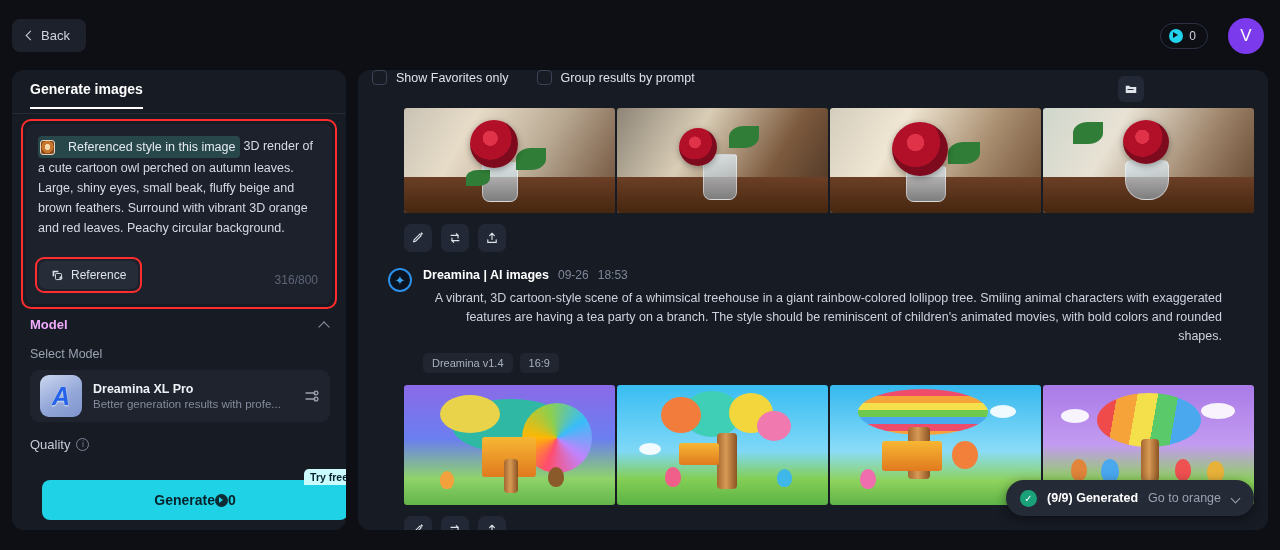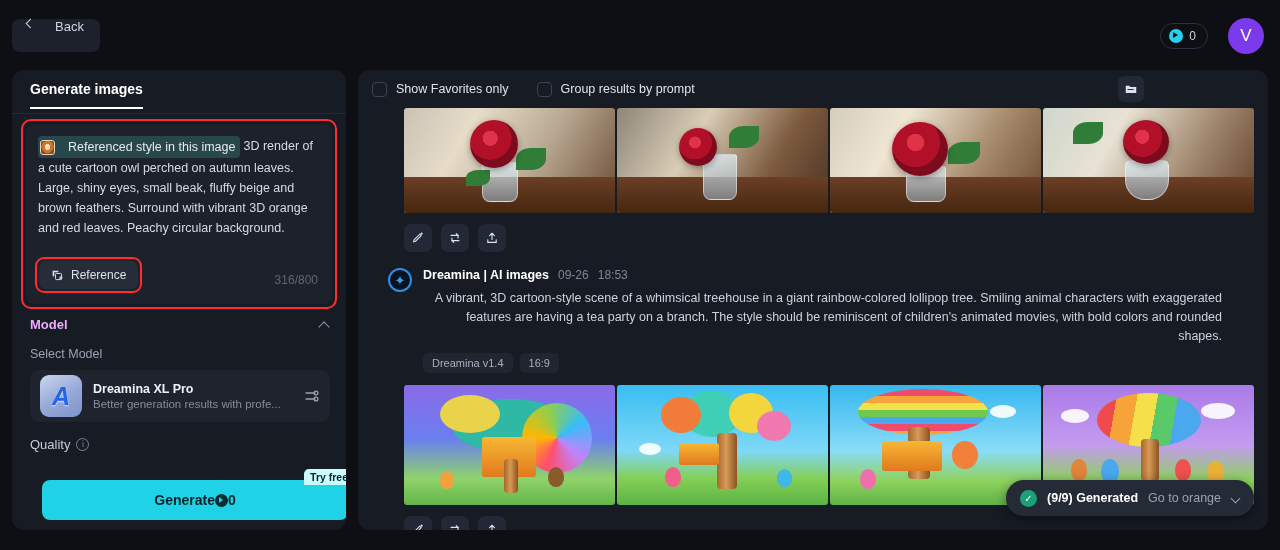--- a/index.html
+++ b/index.html
@@ -12,21 +12,21 @@
   }
   .app { position: relative; width: 1280px; height: 550px; }
 
   
   .topbar {
     position: absolute; top: 0; left: 0; width: 1280px; height: 70px;
   }
   .back-btn {
     position: absolute; left: 12px; top: 19px;
     height: 33px; padding: 0 16px 0 12px;
-    display: flex; align-items: flex-start; gap: 21px;
+    display: flex; align-items: center; gap: 7px;
     background: #1c212b; border-radius: 8px;
     font-size: 13px; color: #cfd4df; cursor: pointer;
   }
   .chev-left { width: 10px; height: 10px; position: relative; }
   .chev-left::before {
     content:""; position:absolute; left:3px; top:1px;
     width: 6px; height: 6px; border-left: 1.6px solid #cfd4df; border-bottom: 1.6px solid #cfd4df;
     transform: rotate(45deg);
   }
   .credits {
@@ -181,21 +181,21 @@
 
   
   .right-panel {
     position: absolute; left: 358px; top: 70px;
     width: 910px; height: 460px;
     background: #171b24; border-radius: 12px;
     overflow: hidden;
   }
   .filter-bar {
     position: absolute; left: 0; top: 0; width: 798px; height: 38px;
-    display: flex; align-items: center; padding: 0 14px;
+    display: flex; align-items: flex-start; padding: 0 14px;
   }
   .check-item { display: flex; align-items: center; gap: 9px; margin-right: 28px; cursor: pointer; }
   .checkbox {
     width: 15px; height: 15px; border: 1.5px solid #3b4354; border-radius: 4px; flex: none;
   }
   .check-label { font-size: 12.5px; color: #dfe3ea; }
   .folder-btn {
     position: absolute; right: 12px; top: 6px;
     width: 26px; height: 26px; border-radius: 6px;
     background: #222836; display: flex; align-items: center; justify-content: center;

